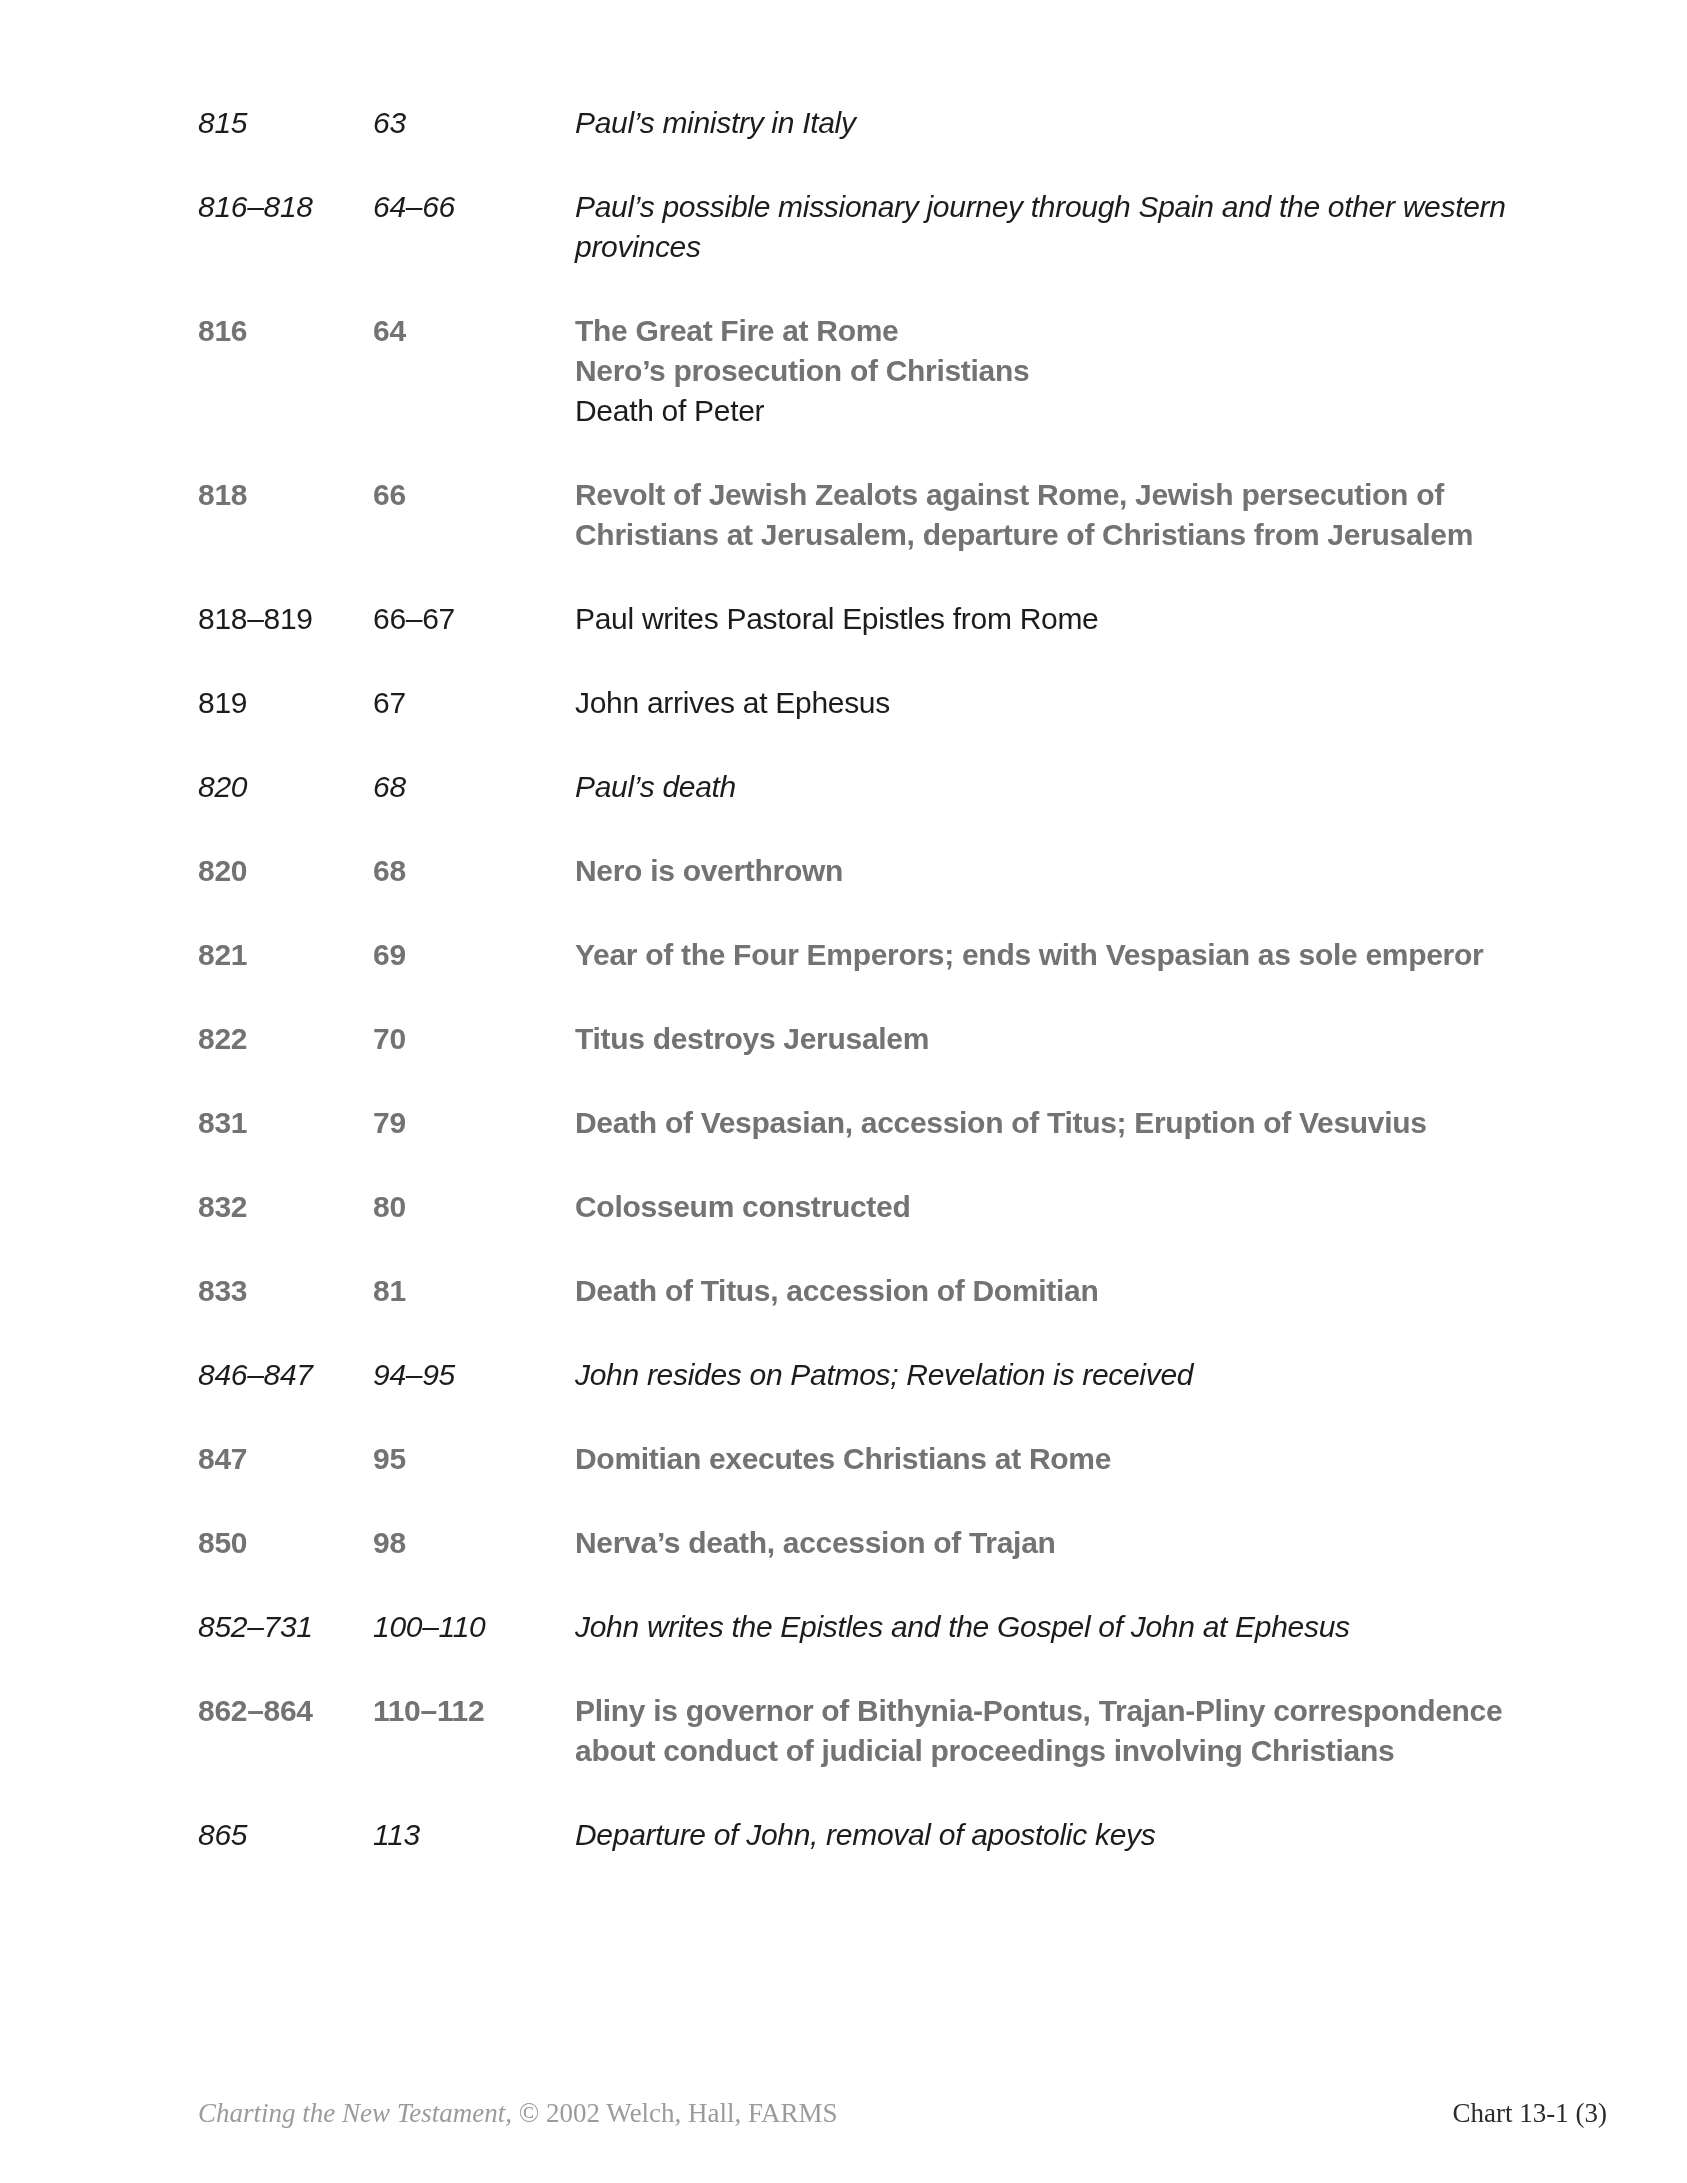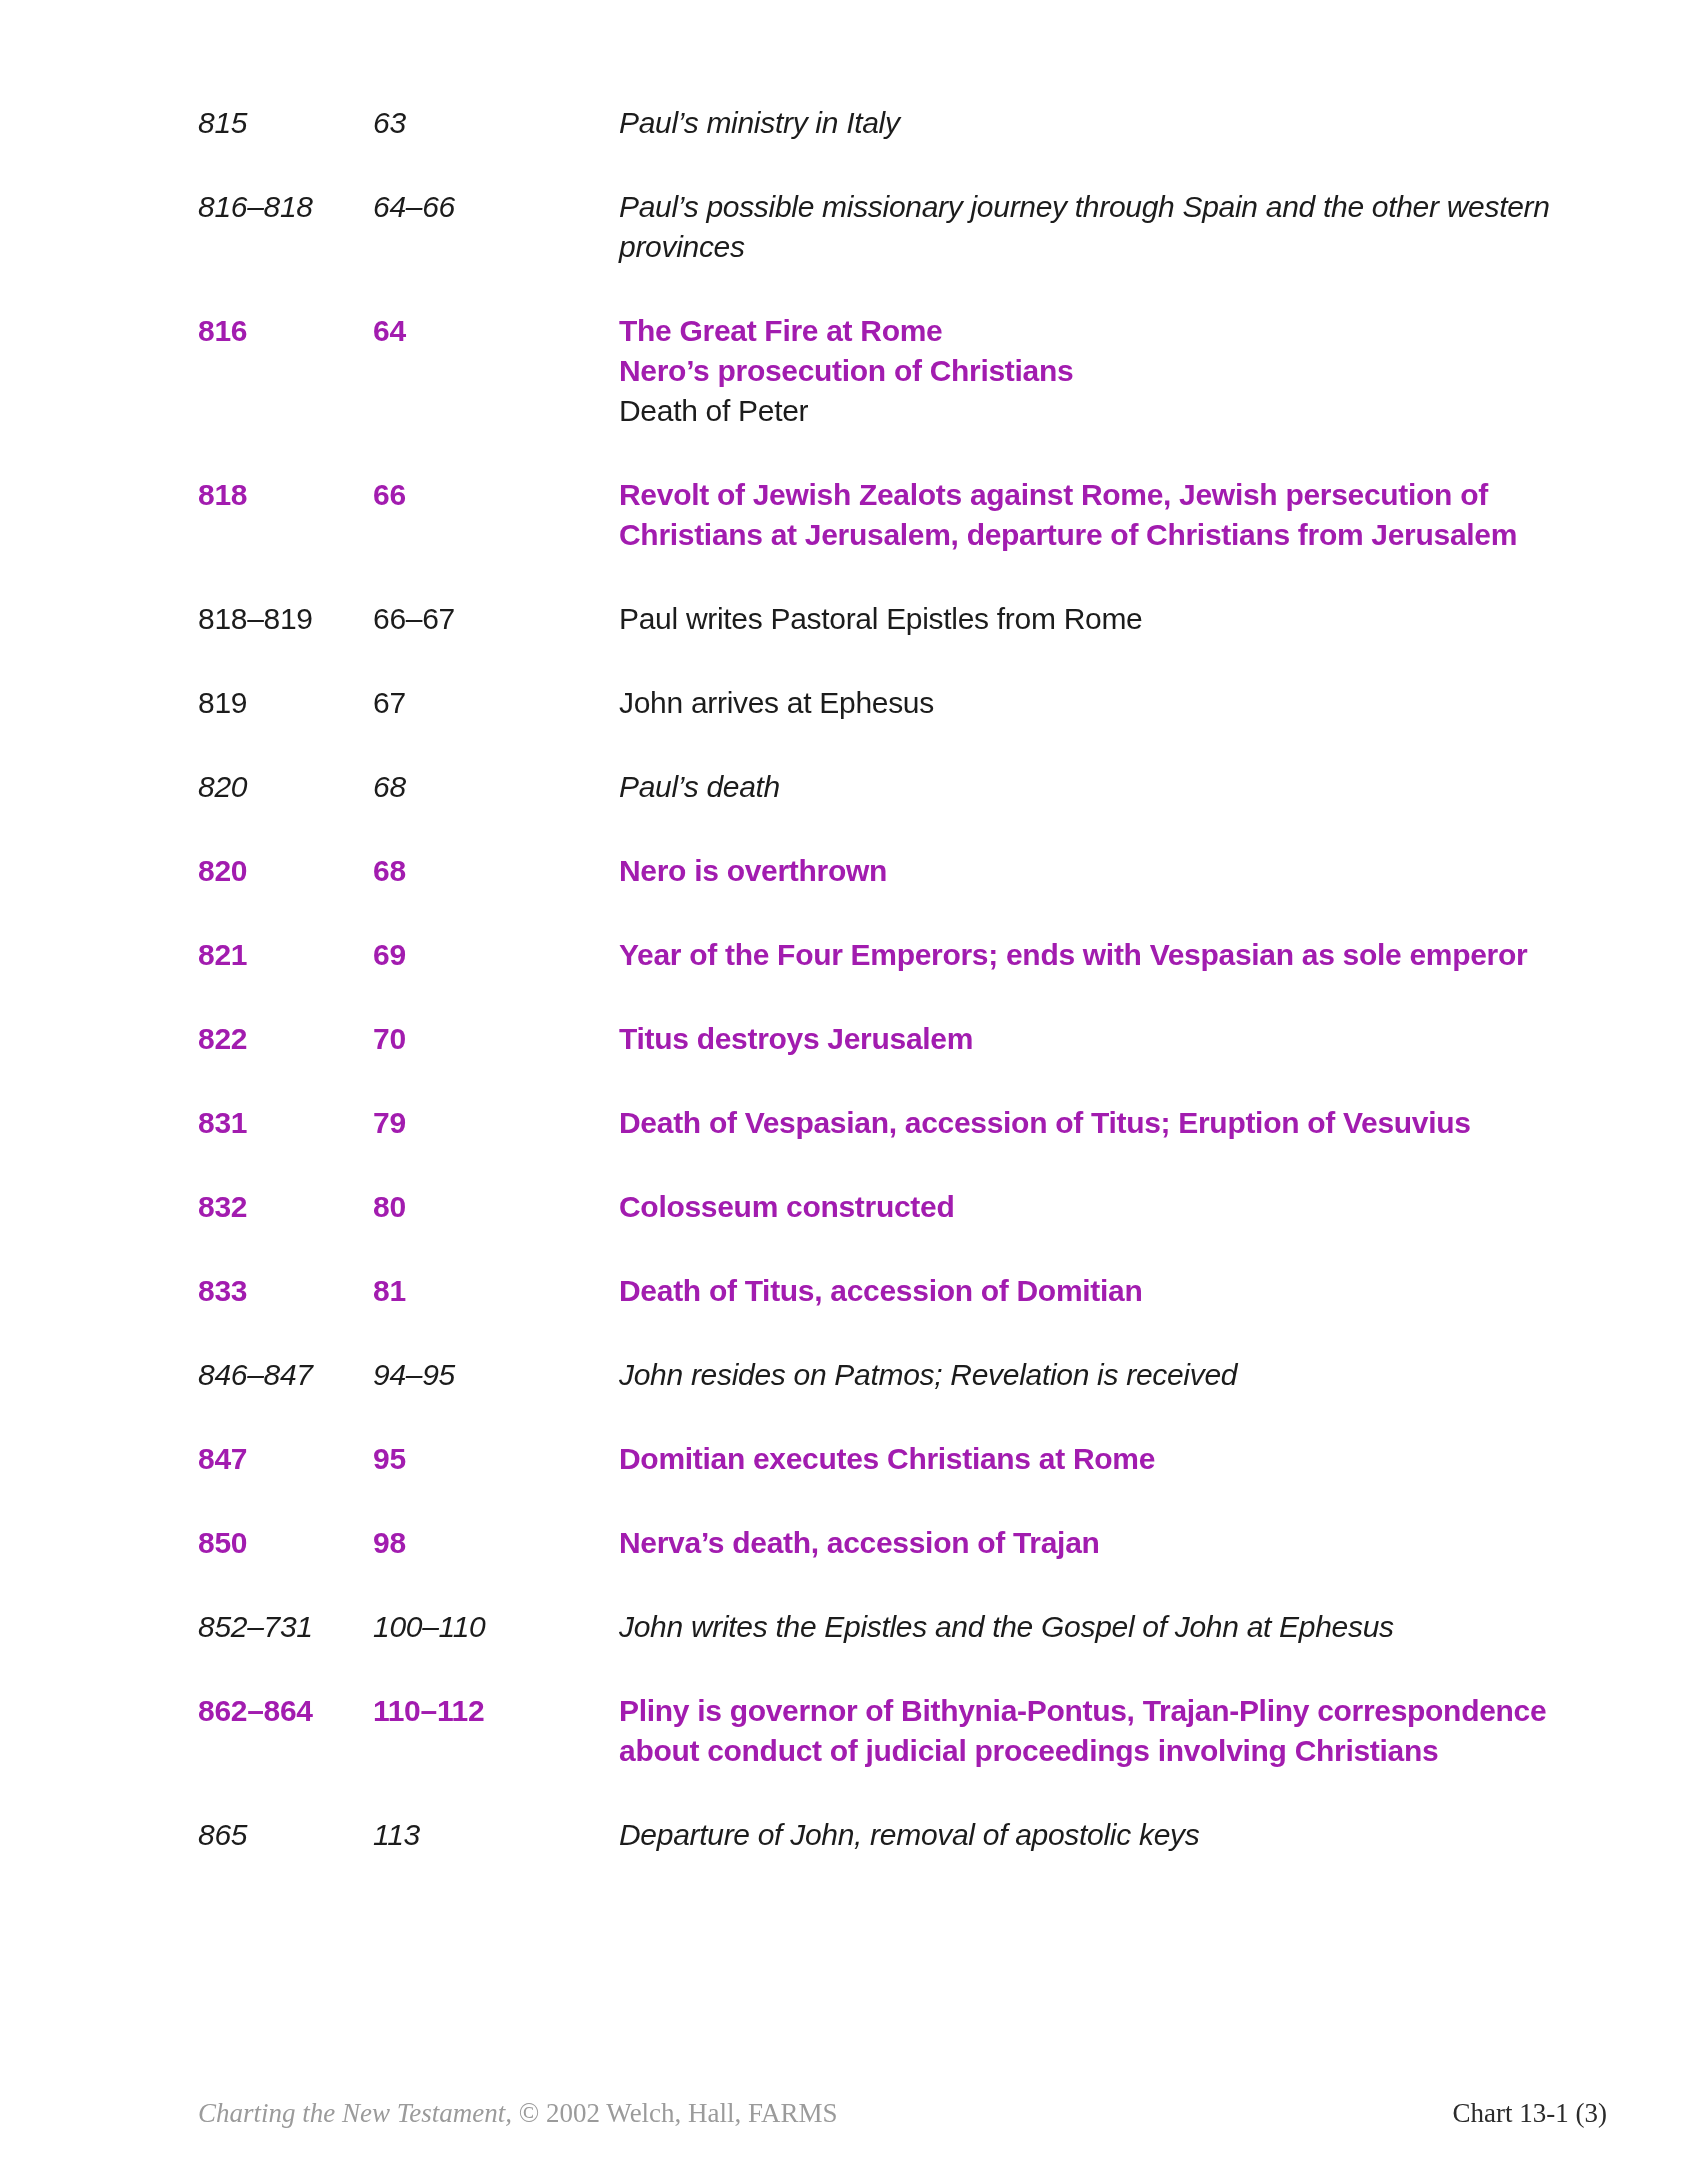--- a/index.html
+++ b/index.html
@@ -25,23 +25,23 @@
   }
   .row {
     display: grid;
     grid-template-columns: 175px 202px auto;
     margin-bottom: 44px;
     font-size: 30px;
     line-height: 40px;
     letter-spacing: -0.3px;
   }
   .cell { white-space: nowrap; }
-  .line { white-space: nowrap; margin-left: 44px; }
+  .line { white-space: nowrap; }
   .italic { font-style: italic; }
-  .bold   { font-weight: 700; color: #a21caf; }
+  .bold   { font-weight: 700; color: #737373; }
   .regular { font-weight: 400; }
   .footer {
     position: absolute;
     left: 198px;
     right: 103px;
     top: 2064px;
     display: flex;
     justify-content: space-between;
     align-items: baseline;
     font-family: "Liberation Serif", serif;

